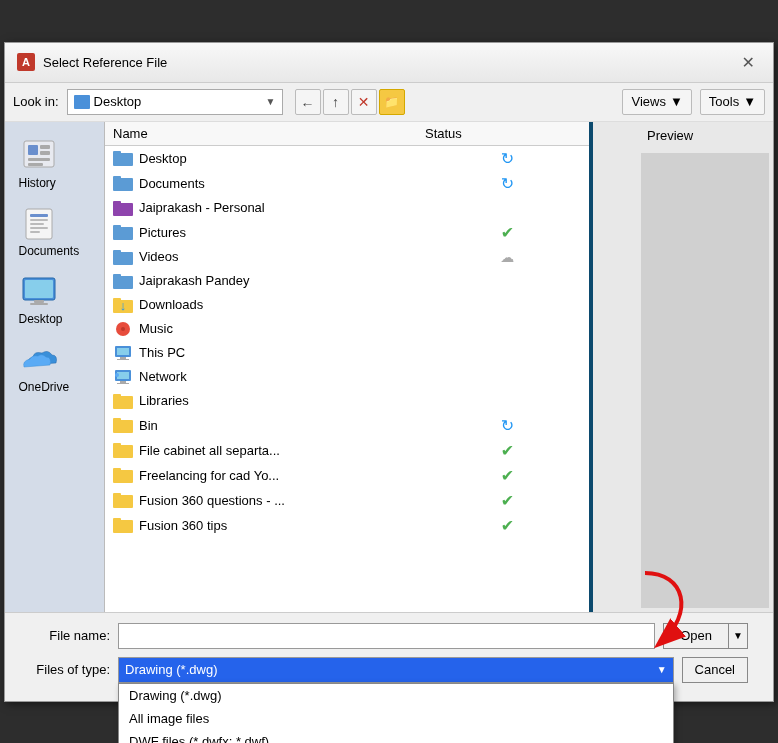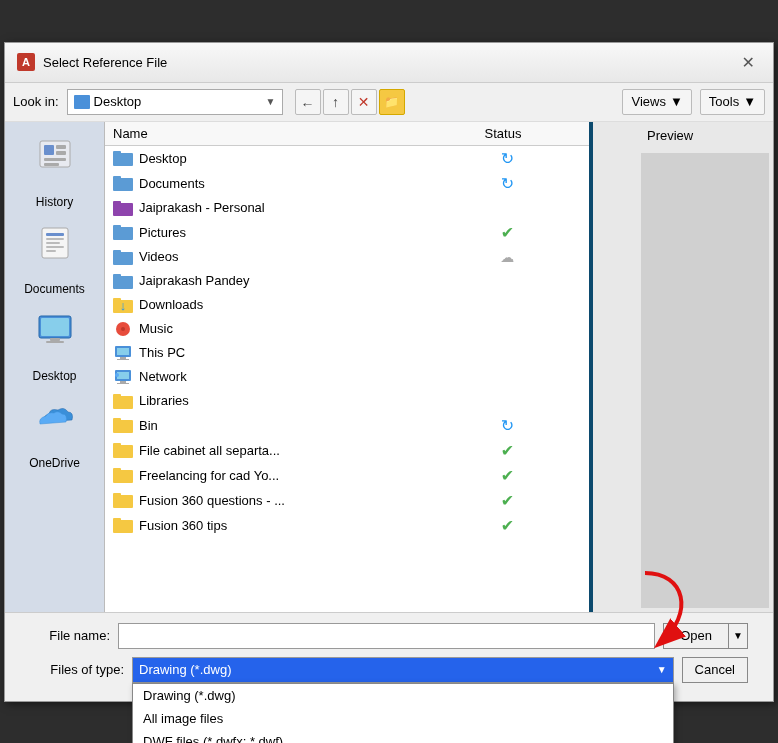--- a/index.html
+++ b/index.html
@@ -16,45 +16,45 @@
     .look-in-icon { width: 16px; height: 14px; background: #4a90d9; border-radius: 1px; }
     .look-in-text { flex: 1; font-size: 13px; }
     .look-in-arrow { font-size: 10px; color: #555; }
     .toolbar-btns { display: flex; align-items: center; gap: 2px; margin-left: 4px; }
     .tb-btn { width: 26px; height: 26px; border: 1px solid #bbb; background: #f5f5f5; cursor: pointer; display: flex; align-items: center; justify-content: center; font-size: 14px; color: #444; border-radius: 2px; }
     .tb-btn-danger { color: #c0392b; }
     .tb-btn-gold { background: #f5c842; border-color: #d4a800; }
     .views-btn { height: 26px; border: 1px solid #bbb; background: #f5f5f5; cursor: pointer; display: flex; align-items: center; padding: 0 8px; gap: 4px; font-size: 13px; border-radius: 2px; }
     .main-content { display: flex; height: 490px; }
     .sidebar { width: 100px; background: #d4dce8; border-right: 1px solid #bbb; display: flex; flex-direction: column; align-items: center; padding: 10px 0; gap: 4px; }
-    .sidebar-item { display: flex; flex-direction: column; align-items: center; padding: 6px 8px; cursor: pointer; border-radius: 3px; width: 88px; gap: 21px; }
+    .sidebar-item { display: flex; flex-direction: column; align-items: flex-start; padding: 6px 8px; cursor: pointer; border-radius: 3px; width: 88px; gap: 2px; }
     .sidebar-item-icon { width: 40px; height: 36px; display: flex; align-items: center; justify-content: center; }
     .sidebar-item-label { font-size: 12px; color: #000; text-align: center; }
     .file-panel { flex: 1; display: flex; flex-direction: column; border-right: 4px solid #0c4a6e; overflow: hidden; }
     .file-list-header { display: flex; padding: 4px 8px; border-bottom: 1px solid #ccc; background: #f8f8f8; }
     .col-name { flex: 2; font-size: 13px; color: #000; cursor: pointer; }
-    .col-status { flex: 1; font-size: 13px; color: #000; cursor: pointer; text-align: center; }
+    .col-status { flex: 1; font-size: 13px; color: #000; cursor: pointer; }
     .file-list { flex: 1; overflow-y: auto; background: white; }
     .file-row { display: flex; align-items: center; padding: 3px 8px; cursor: pointer; min-height: 24px; }
     .file-row-icon { width: 20px; height: 18px; margin-right: 6px; display: flex; align-items: center; justify-content: center; flex-shrink: 0; }
     .file-row-name { flex: 2; font-size: 13px; color: #000; white-space: nowrap; overflow: hidden; text-overflow: ellipsis; }
     .file-row-status { flex: 1; display: flex; align-items: center; justify-content: center; }
     .preview-panel { width: 180px; background: #e8e8e8; display: flex; flex-direction: column; padding-left: 44px; }
     .preview-label { padding: 6px 10px; font-size: 13px; color: #000; }
     .preview-area { flex: 1; background: #d0d0d0; margin: 4px; }
     .bottom-section { padding: 10px 25px; background: #f0f0f0; border-top: 1px solid #ccc; }
     .bottom-row { display: flex; align-items: center; margin-bottom: 8px; gap: 8px; }
     .bottom-label { width: 80px; font-size: 13px; color: #000; text-align: right; }
     .filename-input { flex: 1; height: 26px; border: 1px solid #999; background: white; padding: 0 6px; font-size: 13px; }
     .open-btn-group { display: flex; }
     .open-btn { height: 26px; padding: 0 16px; background: #f0f0f0; border: 1px solid #888; cursor: pointer; font-size: 13px; border-right: none; }
     .open-btn-arrow { height: 26px; width: 20px; background: #f0f0f0; border: 1px solid #888; cursor: pointer; font-size: 10px; display: flex; align-items: center; justify-content: center; }
     .cancel-btn { height: 26px; padding: 0 12px; background: #f0f0f0; border: 1px solid #888; cursor: pointer; font-size: 13px; }
     .dropdown-item { padding: 4px 10px; font-size: 13px; cursor: pointer; color: #000; white-space: nowrap; }
-    .filetype-row { position: relative; margin-left: 14px; }
+    .filetype-row { position: relative; }
     .filetype-selected-box { display: flex; align-items: center; height: 26px; border: 1px solid #999; background: #2563eb; padding: 0 6px; cursor: pointer; }
     .filetype-selected-text { flex: 1; font-size: 13px; color: white; }
     .filetype-arrow { font-size: 10px; color: white; }
   </style>
 </head>
 <body>
 
 <div class="dialog" style="position:relative;">
 
   <div class="title-bar">

